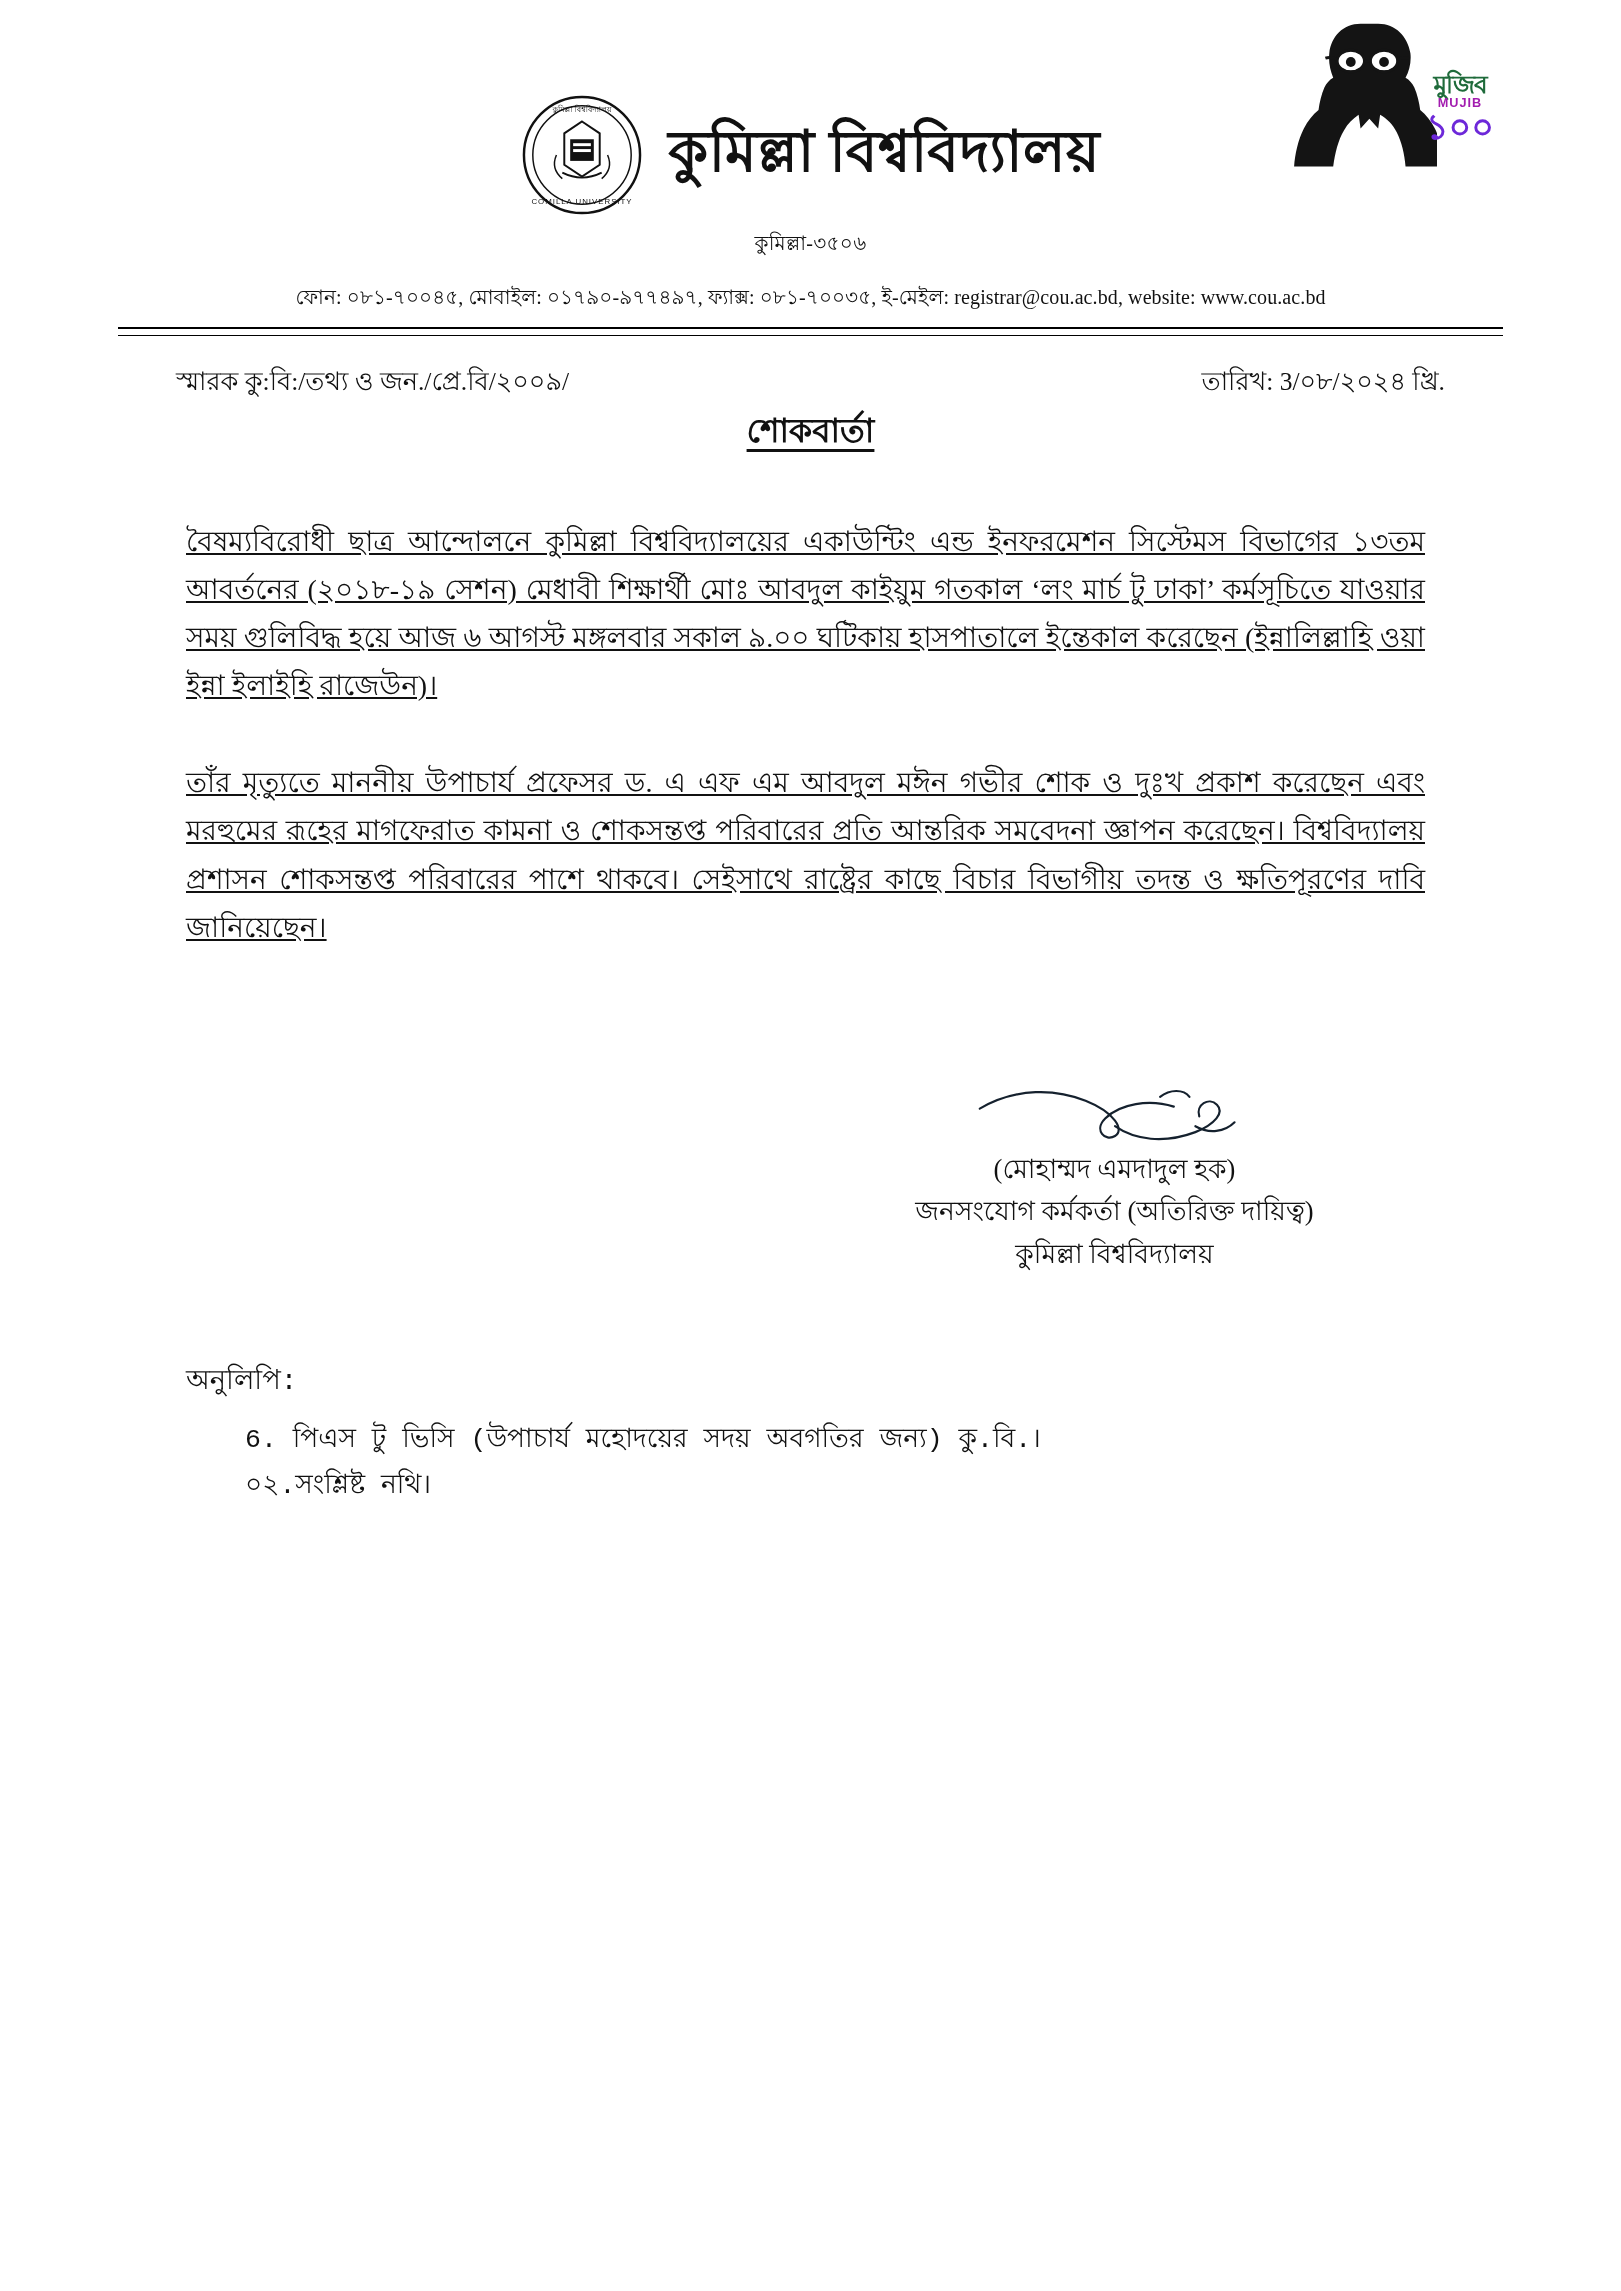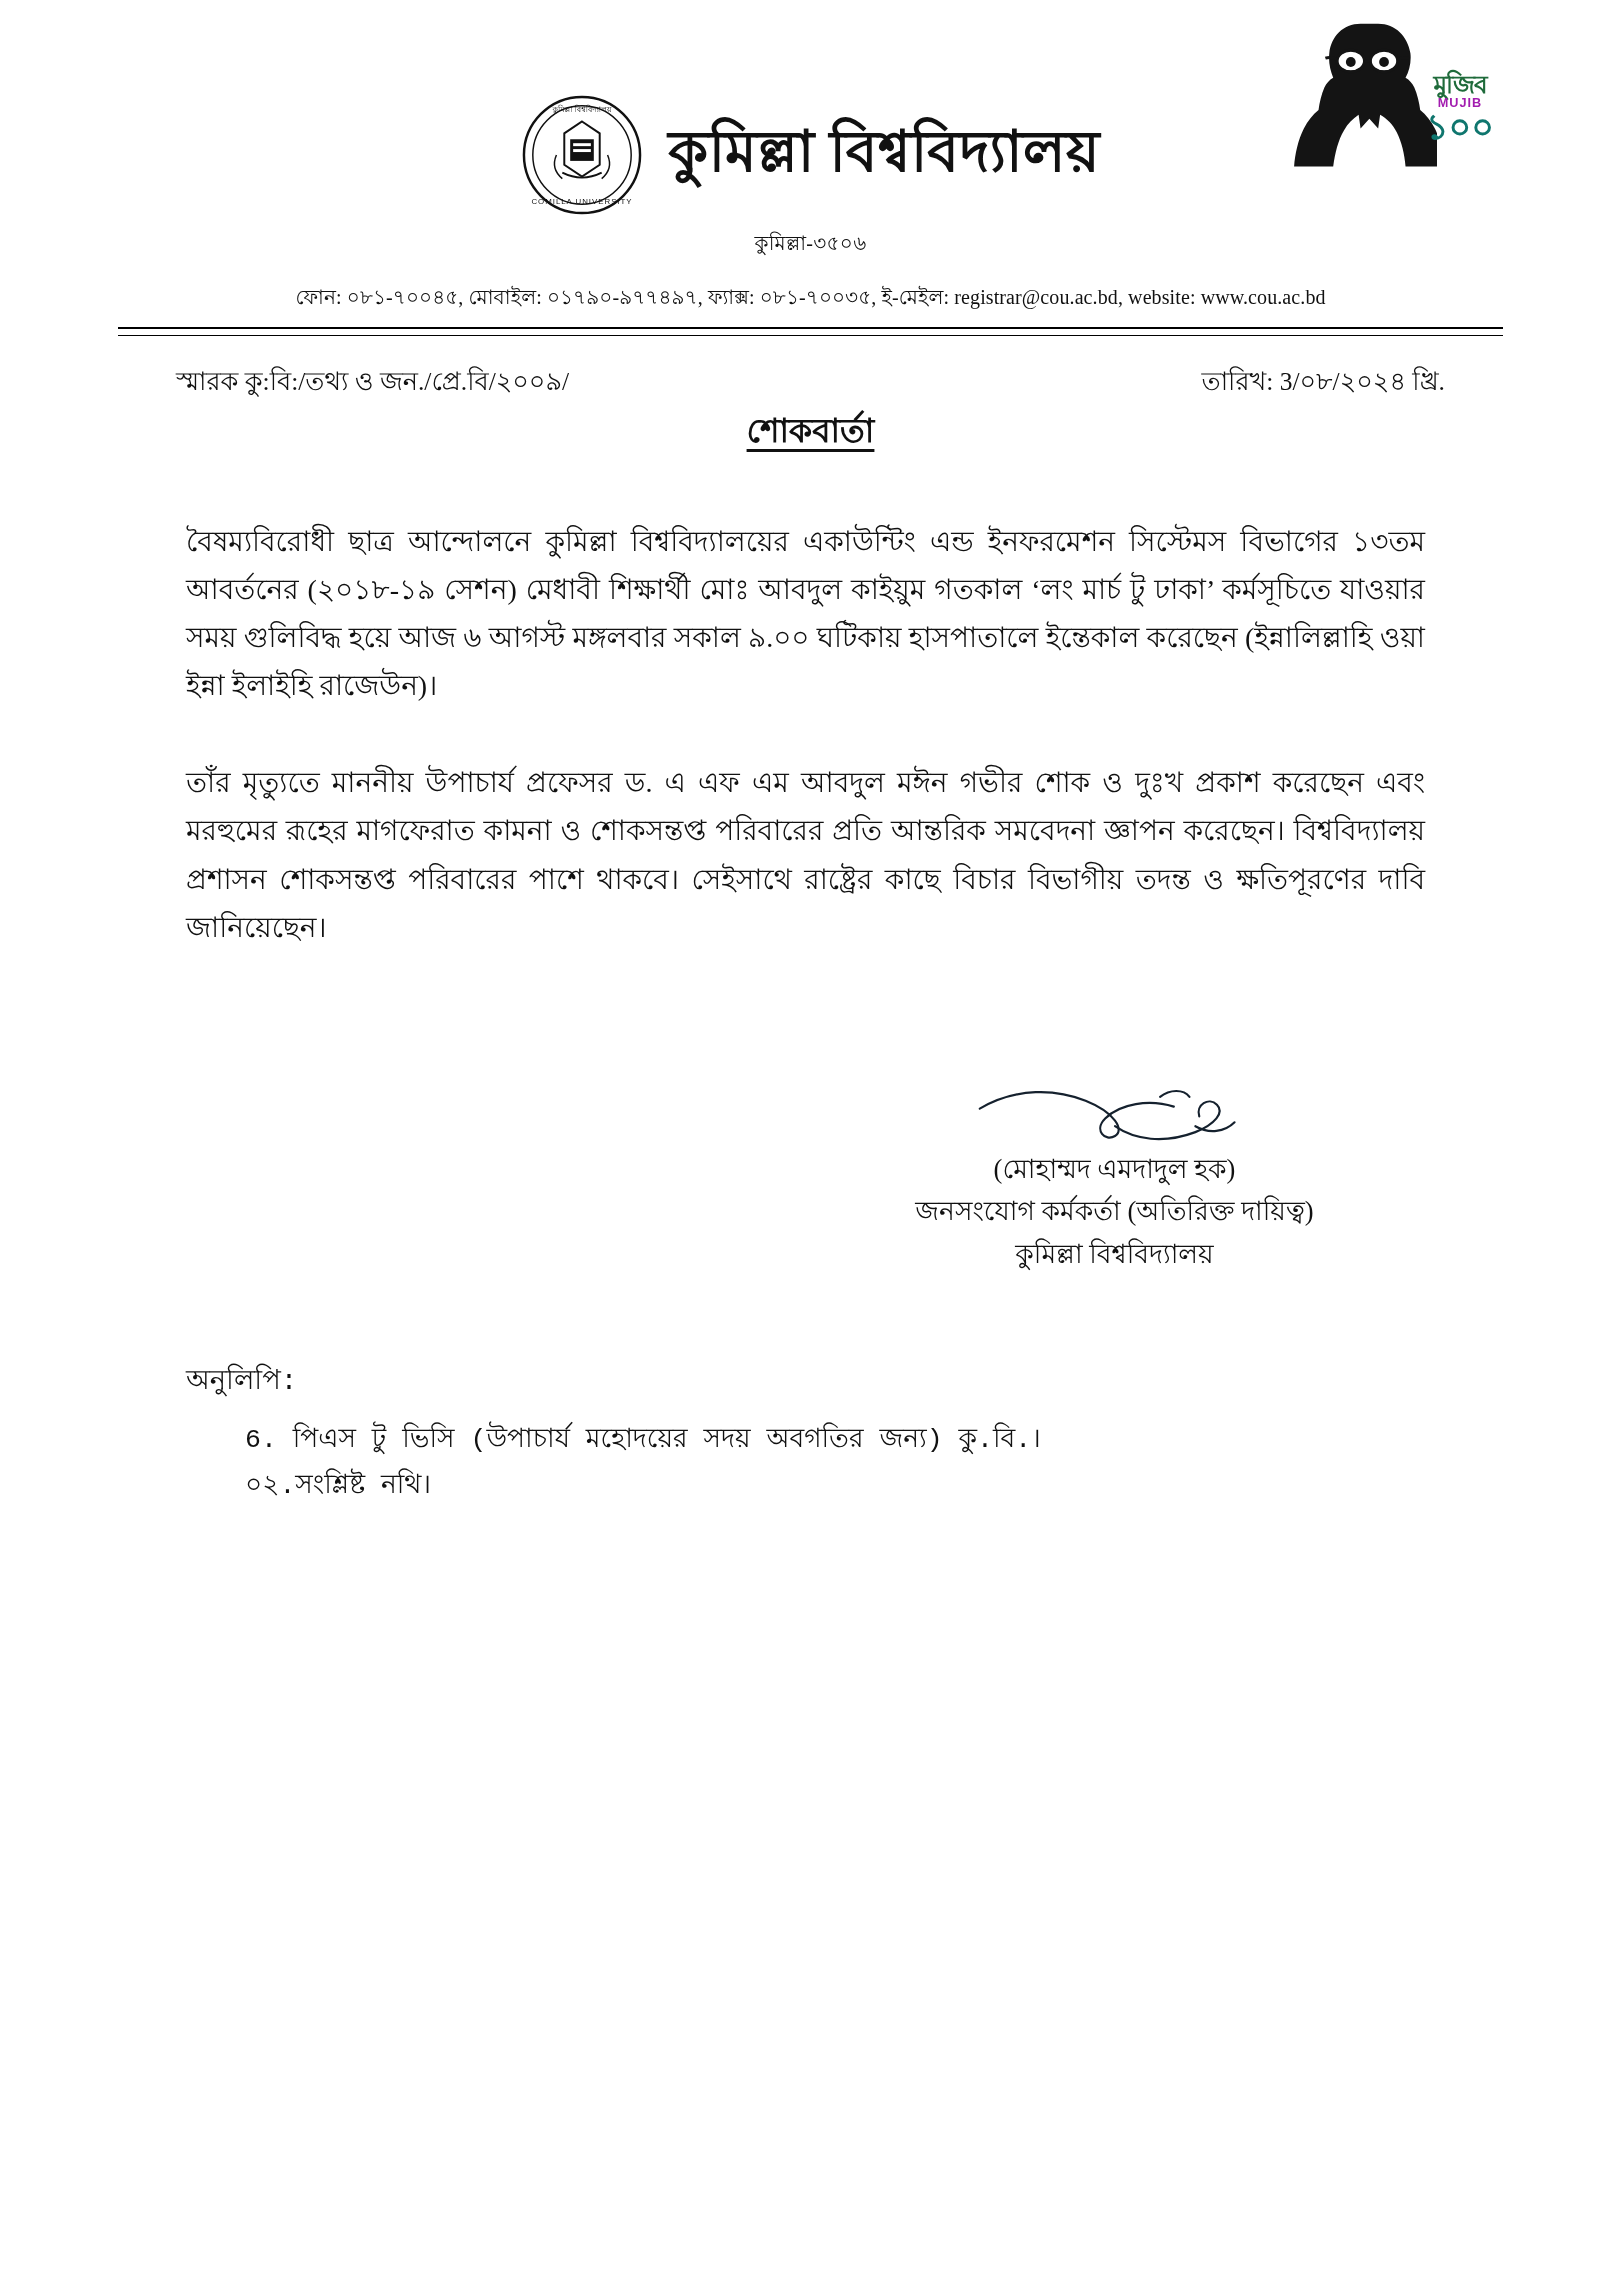--- a/index.html
+++ b/index.html
@@ -63,21 +63,21 @@
     display: block;
     font-size: 12.7px;
     color: #a21caf;
     font-family: "Liberation Sans", sans-serif;
     font-weight: bold;
     letter-spacing: 1px;
   }
   .mujib-logo .m-100 {
     display: block;
     font-size: 35px;
-    color: #0f766e;
+    color: #6d28d9;
     font-family: "Liberation Sans", sans-serif;
     font-weight: bold;
     line-height: 0.95;
   }
 
   .title-row {
     display: flex;
     align-items: center;
     justify-content: center;
     gap: 25.5px;
@@ -134,20 +134,21 @@
   }
   .body-wrap {
     margin: 0 196px 0 186px;
   }
   p.para {
     font-size: 28px;
     line-height: 1.72;
     text-align: justify;
     text-justify: inter-word;
     margin: 57px 0 0 0;
+    text-decoration: underline;
   }
   p.para.second { margin-top: 49px; }
 
   
   .sig-block {
     margin-top: 127px;
     text-align: center;
     padding-left: 608px;
   }
   .sig-mark {

